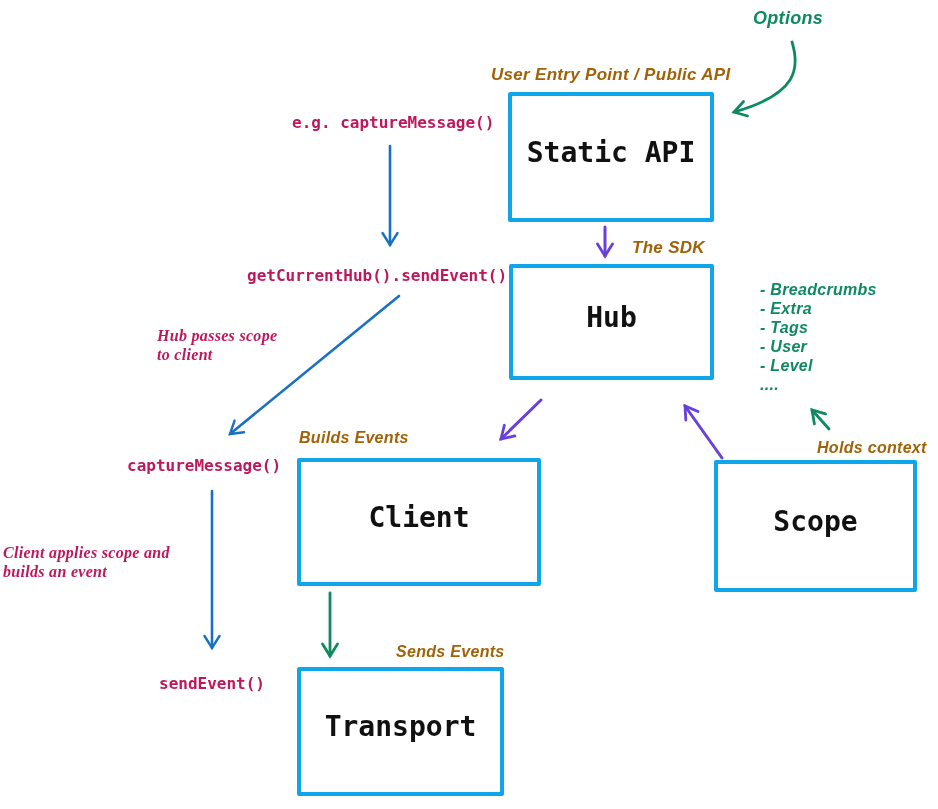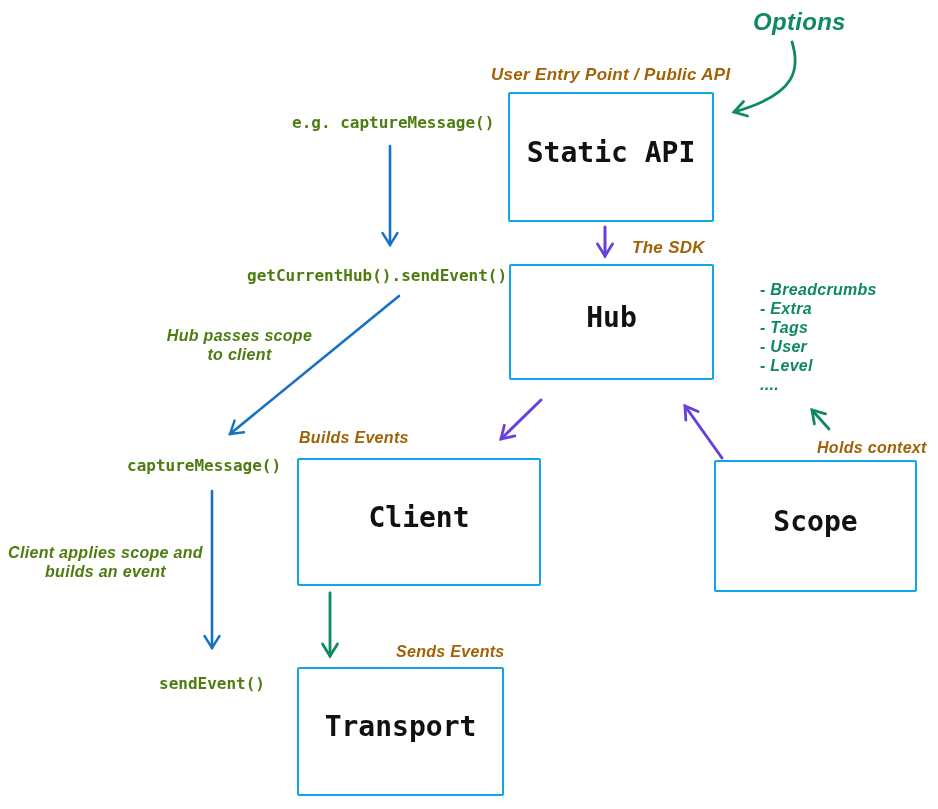--- a/index.html
+++ b/index.html
@@ -8,21 +8,21 @@
     width:938px;height:809px;
     background:#ffffff;
     overflow:hidden;
     font-family:"Liberation Sans",sans-serif;
   }
   .abs{position:absolute;white-space:nowrap;}
   
   .box{
     position:absolute;
     box-sizing:border-box;
-    border:2px solid #0ea5e9;
+    border:4px solid #0ea5e9;
     border-radius:2px;
     background:#ffffff;
     display:flex;align-items:center;justify-content:center;
   }
   .box .label{
     font-family:"DejaVu Sans Mono","Liberation Mono",monospace;
     font-weight:bold;
     font-size:28px;
     color:#111111;
     letter-spacing:0px;
@@ -34,24 +34,24 @@
     font-size:16px;
     font-weight:bold;
   }
   
   .hand{
     font-style:italic;
     font-size:16px;
     font-weight:bold;
     letter-spacing:0.3px;
   }
-  .c-blue{color:#4d7c0f;}
+  .c-blue{color:#be185d;}
   .c-purple{color:#a16207;}
   .c-green{color:#0e8a5e;}
-  .center{text-align:center;}
+  .center{text-align:left;font-family:Liberation Serif, serif;}
   .list div{line-height:19px;}
   svg.arrows{position:absolute;left:0;top:0;pointer-events:none;}
 </style>
 </head>
 <body>
 
 <div id="canvas">
 
   <svg class="arrows" width="938" height="809" viewBox="0 0 938 809">
     <defs>
@@ -90,21 +90,21 @@
   </div>
 
   <div class="box" style="left:714px;top:460px;width:203px;height:132px;">
     <span class="label">Scope</span>
   </div>
 
   <div class="box" style="left:297px;top:667px;width:207px;height:129px;">
     <span class="label">Transport</span>
   </div>
 
-  <div class="abs hand c-green" style="left:753px;top:8px;font-size:24px;">Options</div>
+  <div class="abs hand c-green" style="left:753px;top:8px;font-size:18px;">Options</div>
 
   <div class="abs hand c-green list" style="left:760px;top:280px;">
     <div>- Breadcrumbs</div>
     <div>- Extra</div>
     <div>- Tags</div>
     <div>- User</div>
     <div>- Level</div>
     <div>....</div>
   </div>
 

